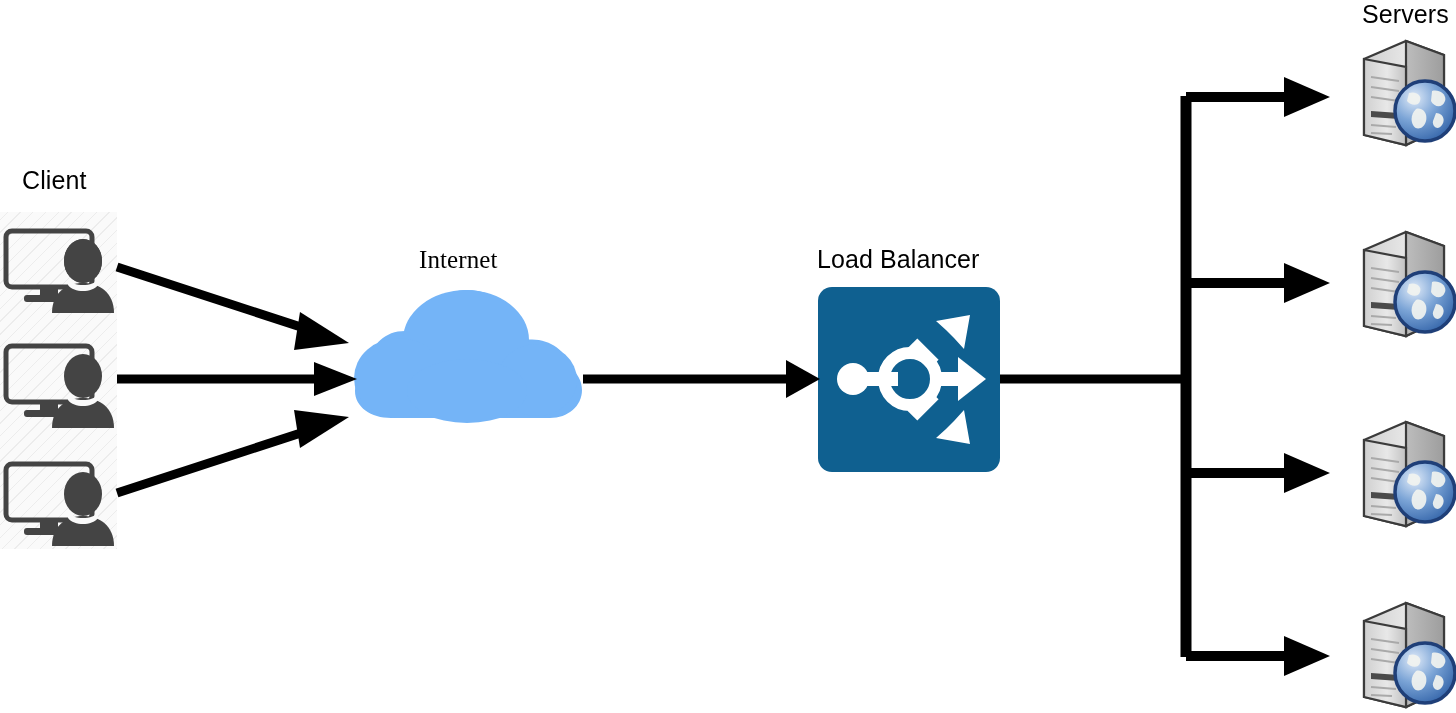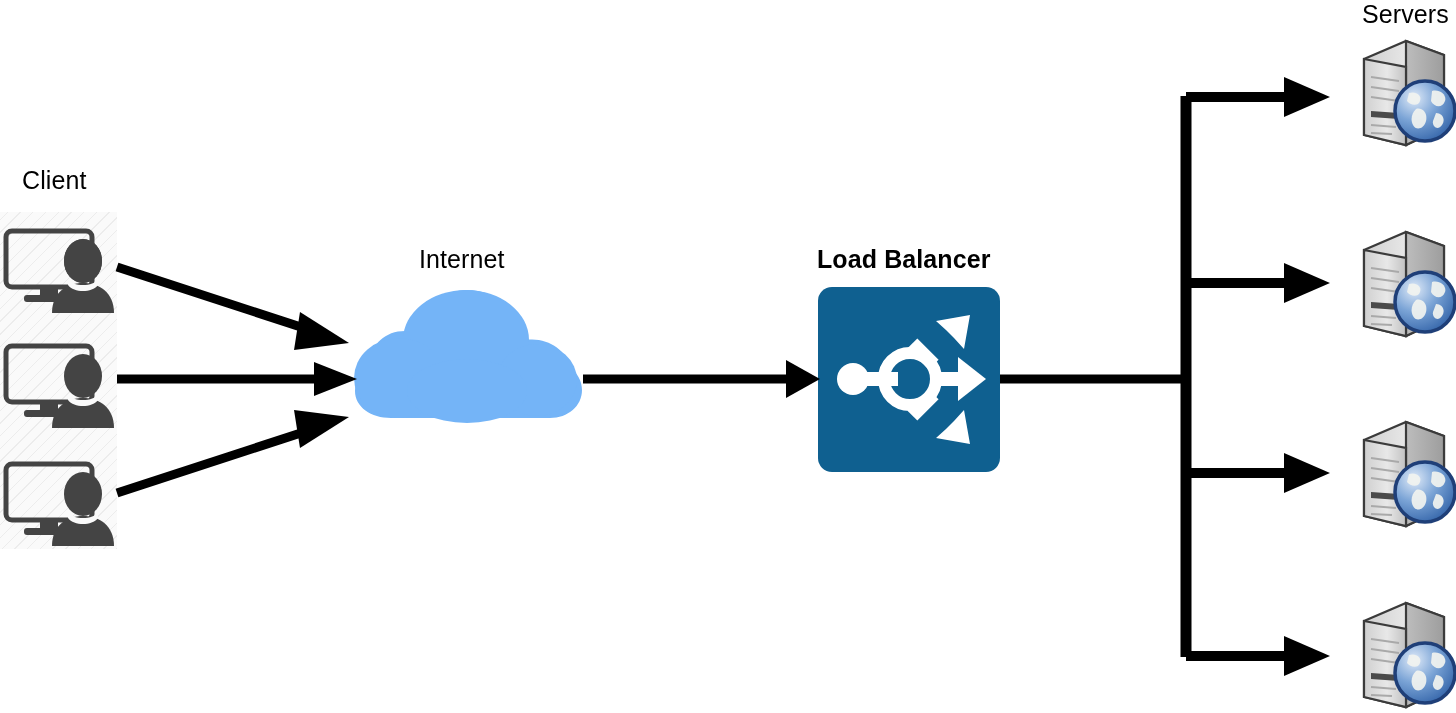--- a/index.html
+++ b/index.html
@@ -21,22 +21,22 @@
   .label {
     position: absolute;
     font-family: "Liberation Sans", sans-serif;
     font-size: 25px;
     color: #000000;
     white-space: nowrap;
     line-height: 1;
     letter-spacing: 0.1px;
   }
   #label-client  { left: 22px;  top: 145px; margin-top: 23px; }
-  #label-internet{ left: 419px; top: 247px; }
-  #label-lb      { left: 817px; top: 247px; font-weight: bold; }
+  #label-internet{ left: 419px; top: 247px; font-family: Liberation Serif, serif; }
+  #label-lb      { left: 817px; top: 247px; }
   #label-servers { left: 1362px; top: 2px; }
 
   
   #client-panel {
     position: absolute;
     left: 0px;
     top: 212px;
     width: 117px;
     height: 337px;
     background-color: #fafafa;

